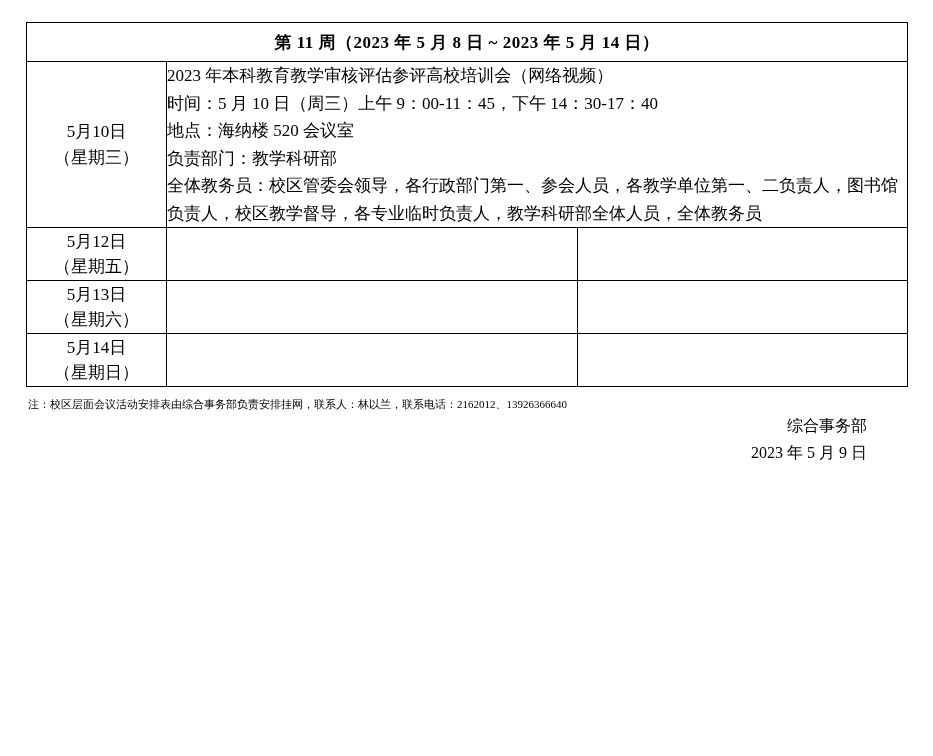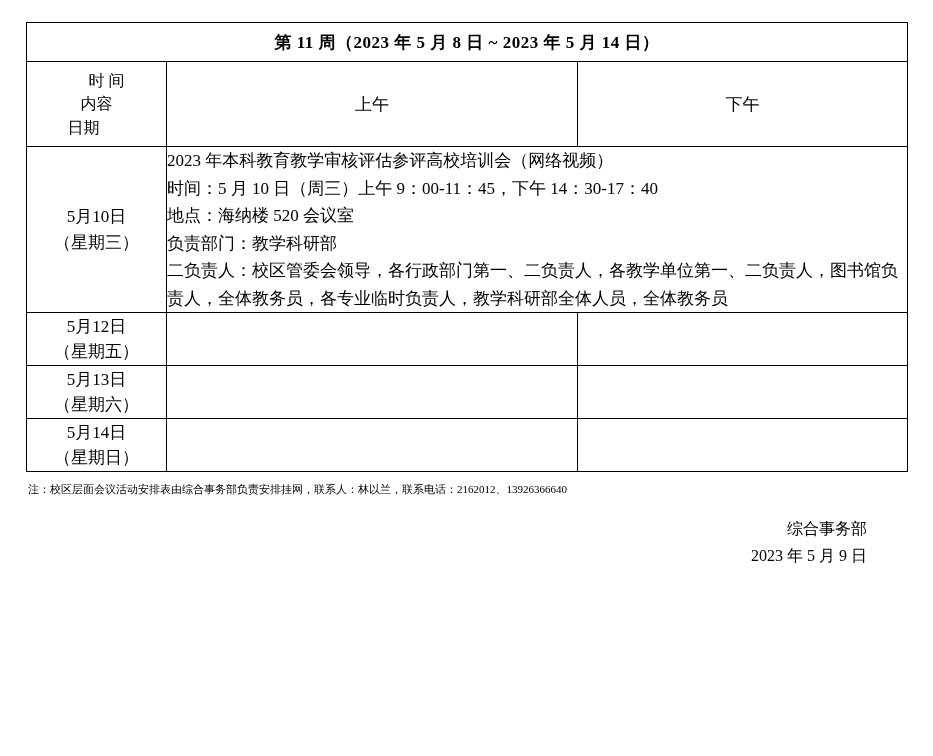--- a/index.html
+++ b/index.html
@@ -80,21 +80,20 @@
   }
   .event-cell .ev-line { display: block; white-space: nowrap; }
   .event-cell .ev-line.wrap { white-space: normal; }
   .event-cell b { font-weight: normal; }
   .footnote {
     margin-top: 10px;
     font-size: 11px;
     padding-left: 2px;
   }
   .signature {
-    margin-top: 18px;
     text-align: right;
     font-size: 16px;
     line-height: 1.7;
     padding-right: 40px;
   }
   .signature div { display: block; }
 </style>
 </head>
 <body>
 
@@ -104,43 +103,34 @@
     <colgroup>
       <col style="width:140px">
       <col style="width:411px">
       <col style="width:330px">
     </colgroup>
     <tbody>
       <tr>
         <td class="title-cell" colspan="3">第 11 周（2023 年 5 月 8 日 ~ 2023 年 5 月 14 日）</td>
       </tr>
 
-      <tr>
-        <td class="corner-cell">
-          <span class="line l1">时 间</span>
-          <span class="line l2">内容</span>
-          <span class="line l3">日期</span>
-        </td>
-        <td class="head-am">上午</td>
-        <td class="head-pm">下午</td>
-      </tr>
 
 
 
       <tr>
         <td class="date-cell">
           <div>5月10日</div>
           <div>（星期三）</div>
         </td>
         <td class="event-cell" colspan="2">
           <span class="ev-line">2023 年本科教育教学审核评估参评高校培训会（网络视频）</span>
           <span class="ev-line"><b>时间：</b><span>5 月 10 日（周三）上午 9：00-11：45，下午 14：30-17：40</span></span>
           <span class="ev-line"><b>地点：</b><span>海纳楼 520 会议室</span></span>
           <span class="ev-line"><b>负责部门：</b><span>教学科研部</span></span>
-          <span class="ev-line wrap"><b>二负责人：</b><span>校区管委会领导，各行政部门第一、二负责人，各教学单位第一、二负责人，图书馆负责人，全体教务员，各专业临时负责人，教学科研部全体人员，全体教务员</span></span>
+          <span class="ev-line wrap"><b>全体教务员：</b><span>校区管委会领导，各行政部门第一、参会人员，各教学单位第一、二负责人，图书馆负责人，校区教学督导，各专业临时负责人，教学科研部全体人员，全体教务员</span></span>
         </td>
       </tr>
 
 
       <tr class="empty-row">
         <td class="date-cell">
           <div>5月12日</div>
           <div>（星期五）</div>
         </td>
         <td class="am"></td>

